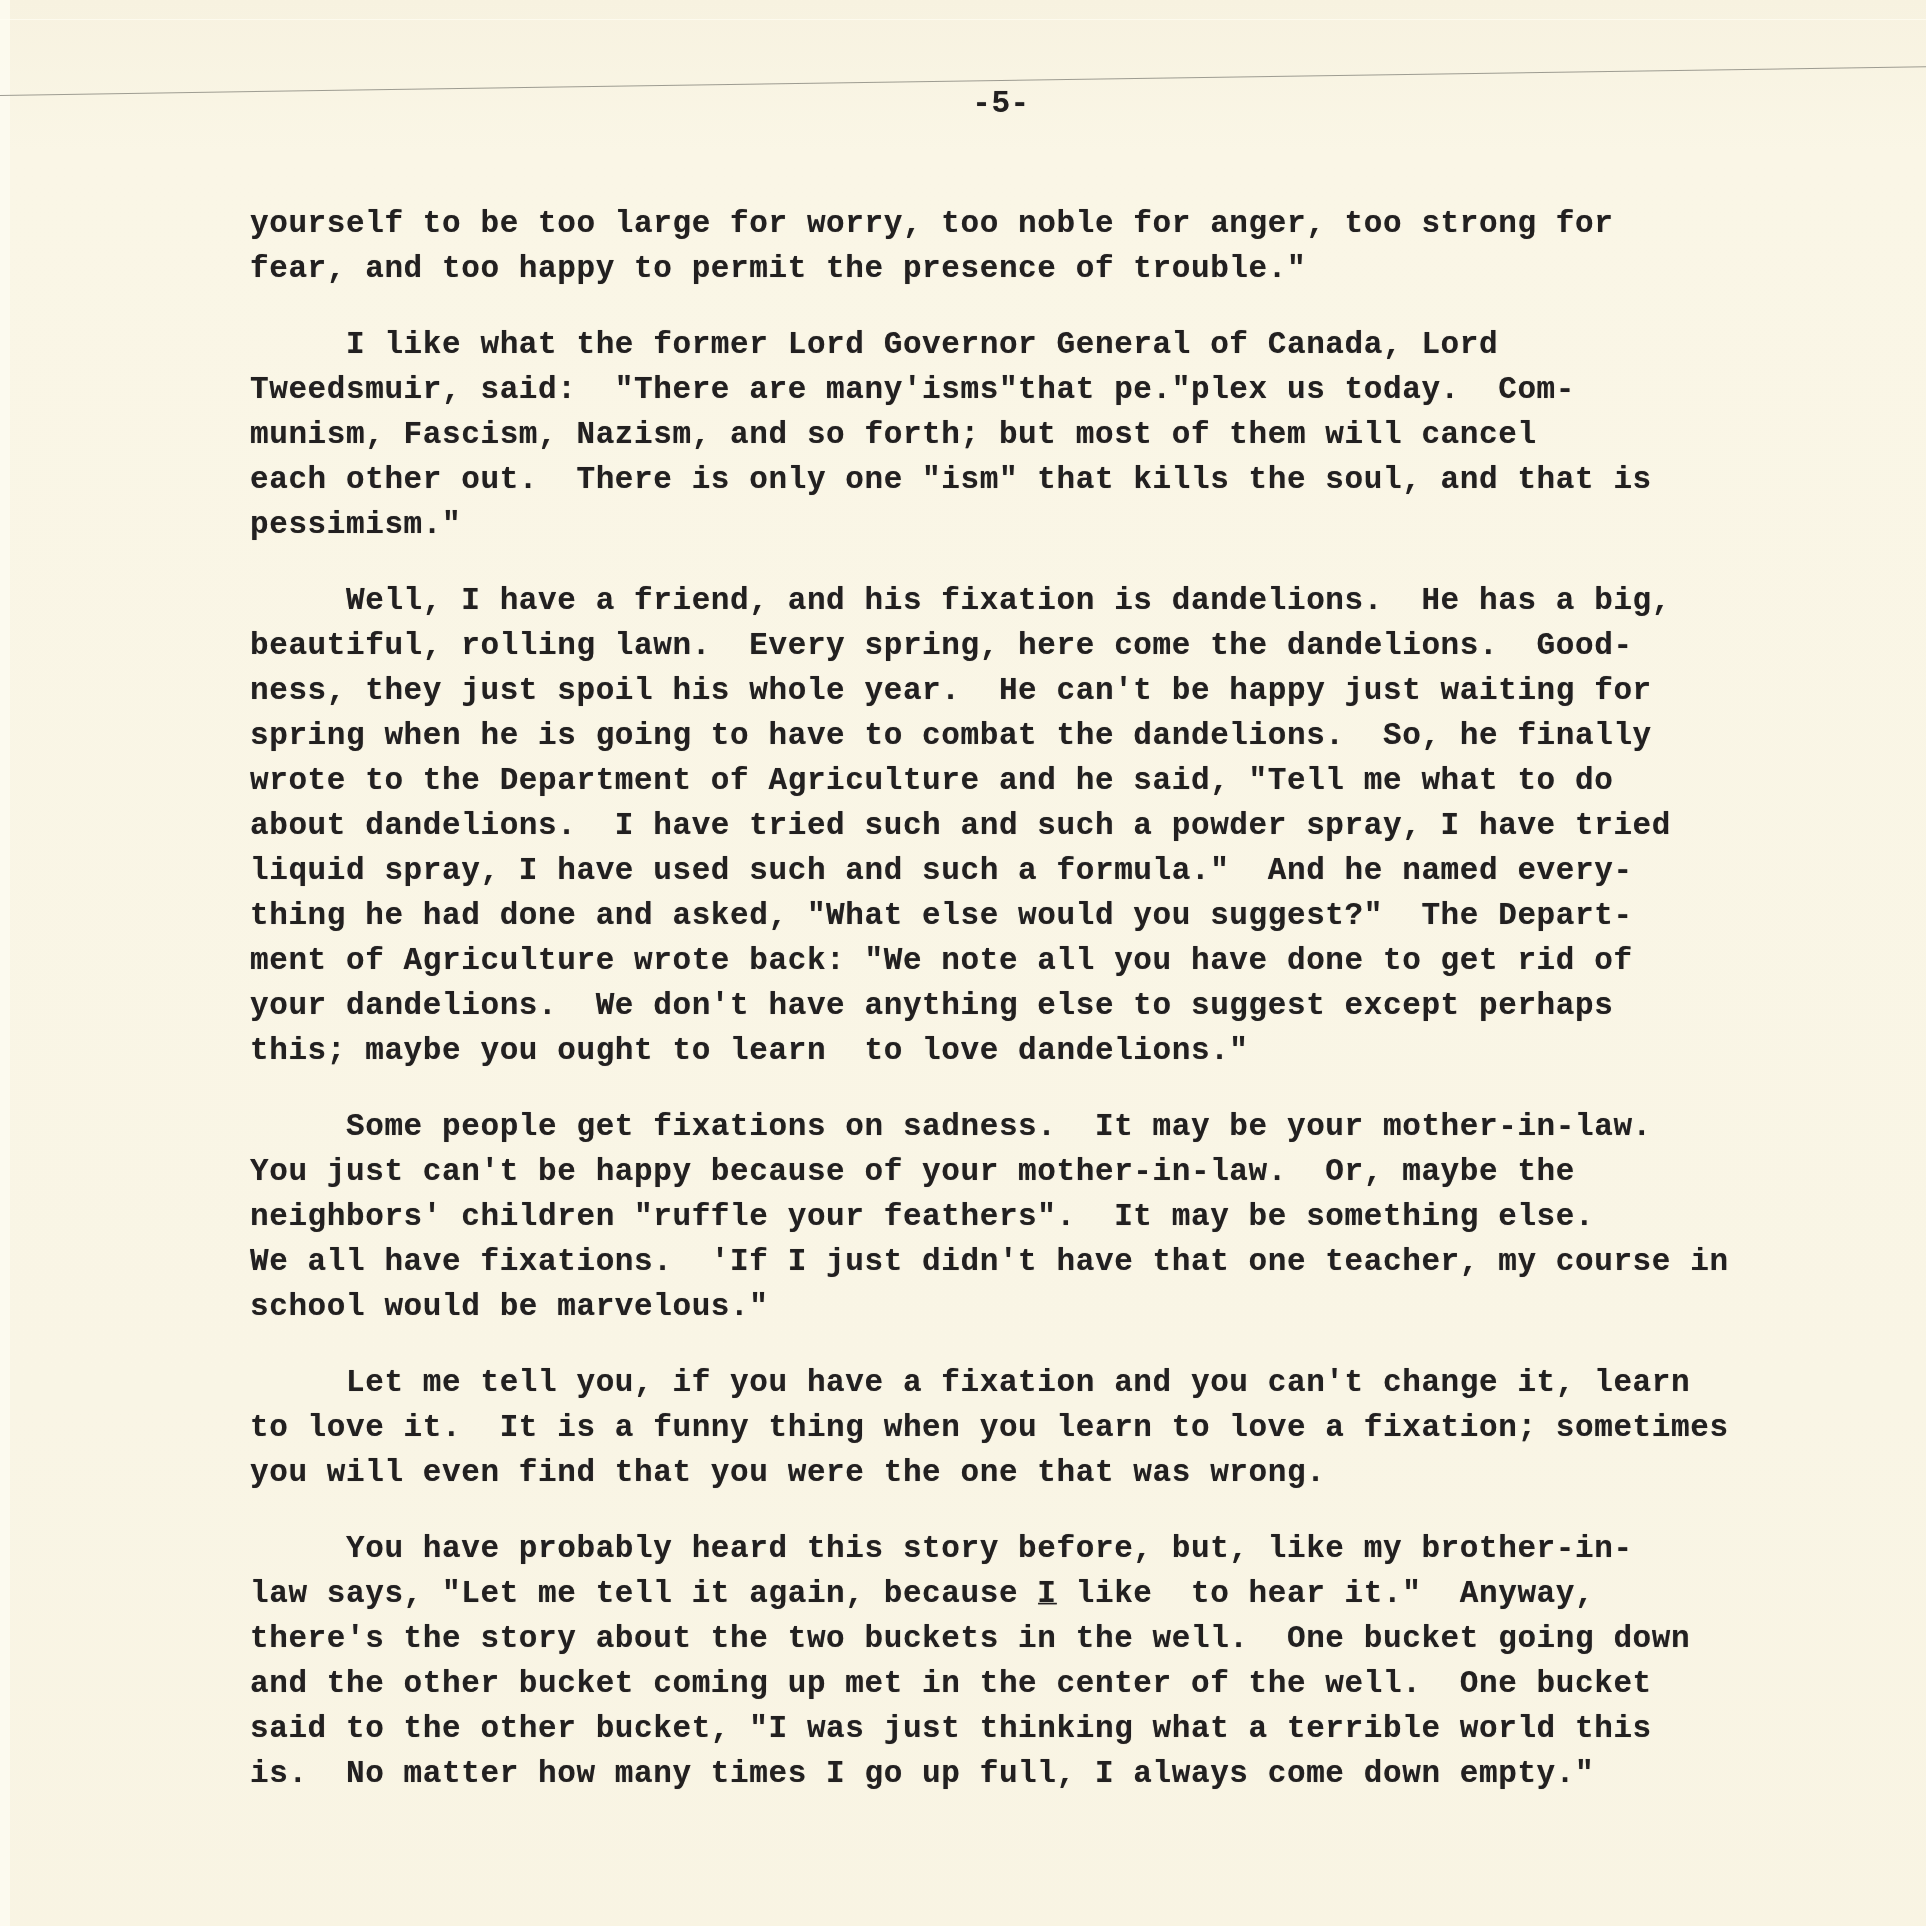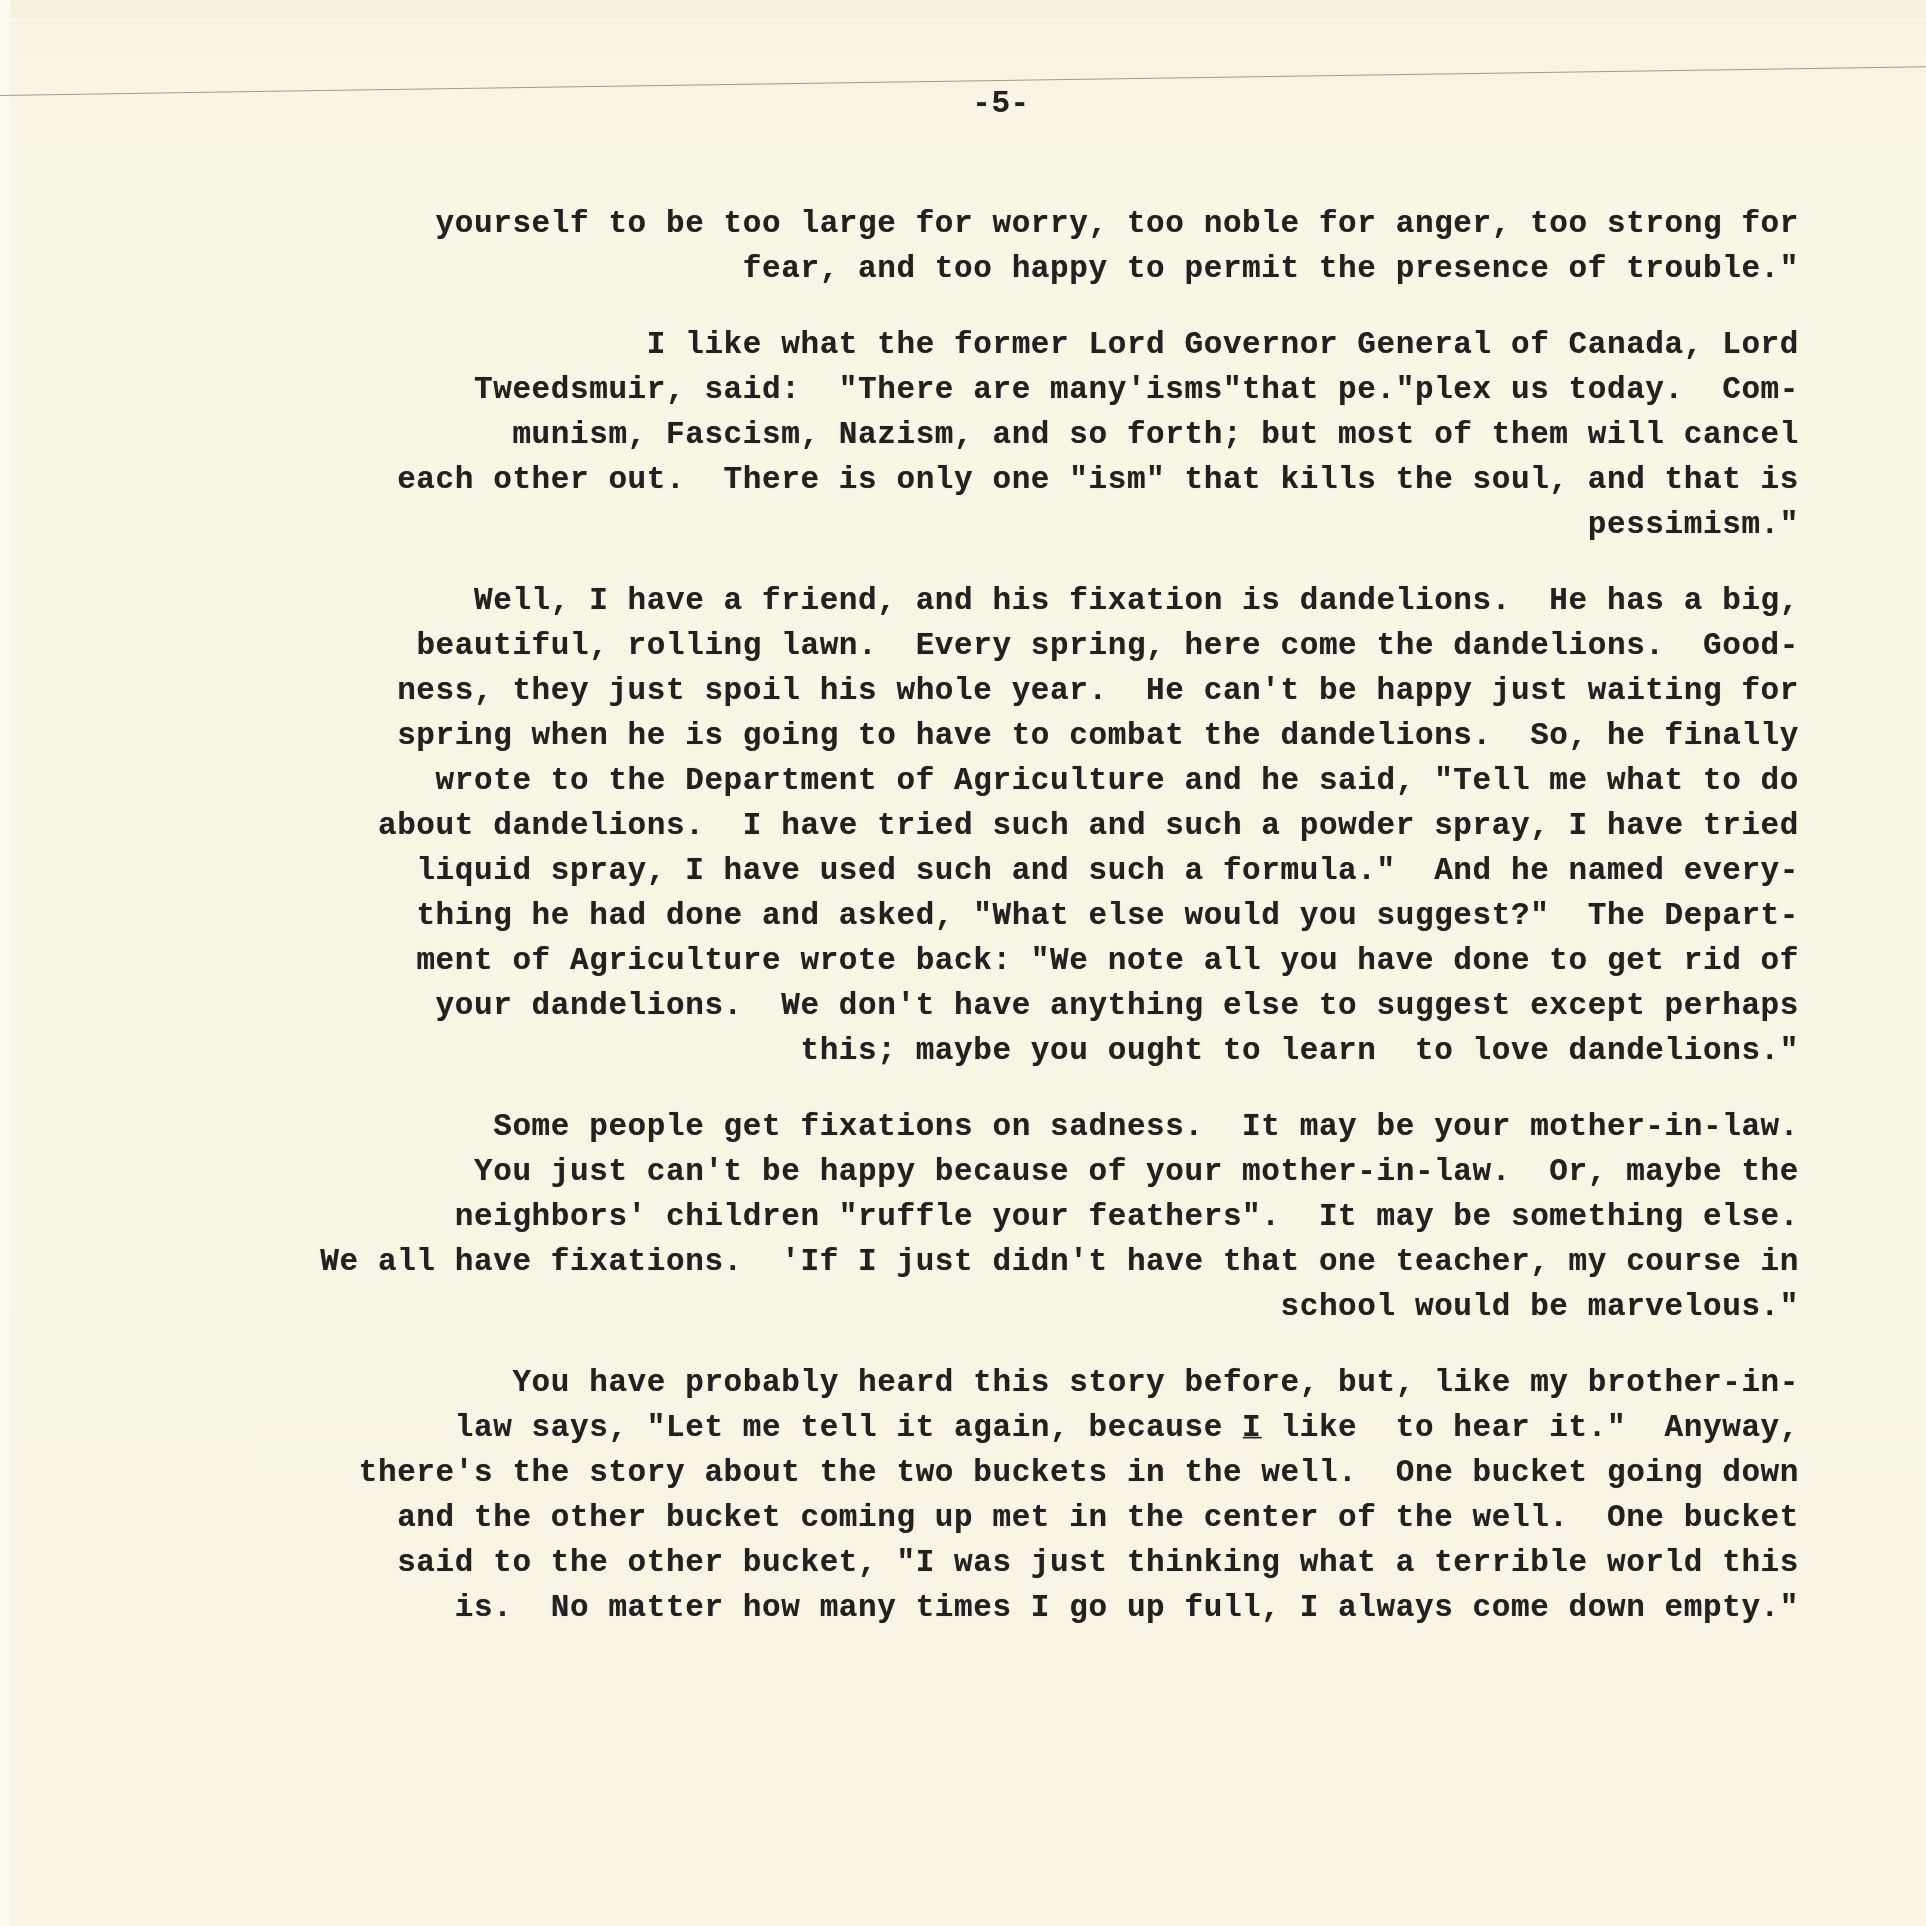--- a/index.html
+++ b/index.html
@@ -59,21 +59,20 @@
     font-size: 31px;
     line-height: 45px;
     font-weight: 700;
     letter-spacing: 0.6px;
     color: #222020;
     text-shadow: 0 0 0.8px rgba(25,25,35,0.45);
   }
   .para {
     margin: 0;
     white-space: pre-wrap;
-    text-align: right;
   }
   .para + .para {
     margin-top: 31px;
   }
 </style>
 </head>
 <body>
 
 <div class="paper">
   <div class="edge-left"></div>
@@ -99,20 +98,23 @@
 liquid spray, I have used such and such a formula."  And he named every-
 thing he had done and asked, "What else would you suggest?"  The Depart-
 ment of Agriculture wrote back: "We note all you have done to get rid of
 your dandelions.  We don't have anything else to suggest except perhaps
 this; maybe you ought to learn  to love dandelions."</p>
     <p class="para">     Some people get fixations on sadness.  It may be your mother-in-law.
 You just can't be happy because of your mother-in-law.  Or, maybe the
 neighbors' children "ruffle your feathers".  It may be something else.
 We all have fixations.  'If I just didn't have that one teacher, my course in
 school would be marvelous."</p>
+    <p class="para">     Let me tell you, if you have a fixation and you can't change it, learn
+to love it.  It is a funny thing when you learn to love a fixation; sometimes
+you will even find that you were the one that was wrong.</p>
     <p class="para">     You have probably heard this story before, but, like my brother-in-
 law says, "Let me tell it again, because I̲ like  to hear it."  Anyway,
 there's the story about the two buckets in the well.  One bucket going down
 and the other bucket coming up met in the center of the well.  One bucket
 said to the other bucket, "I was just thinking what a terrible world this
 is.  No matter how many times I go up full, I always come down empty."</p>
 
   </div>
 
 </div>

